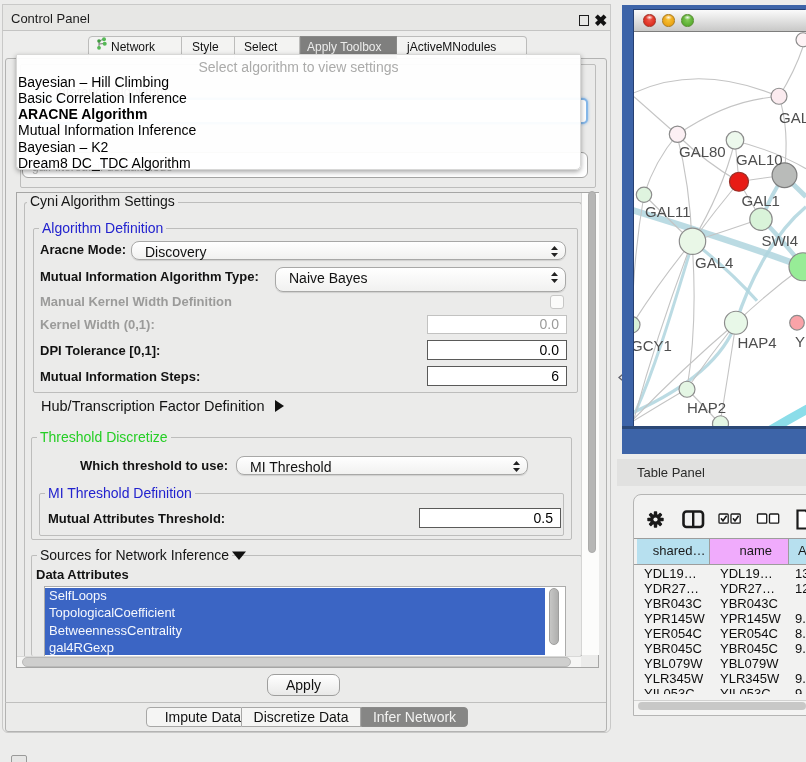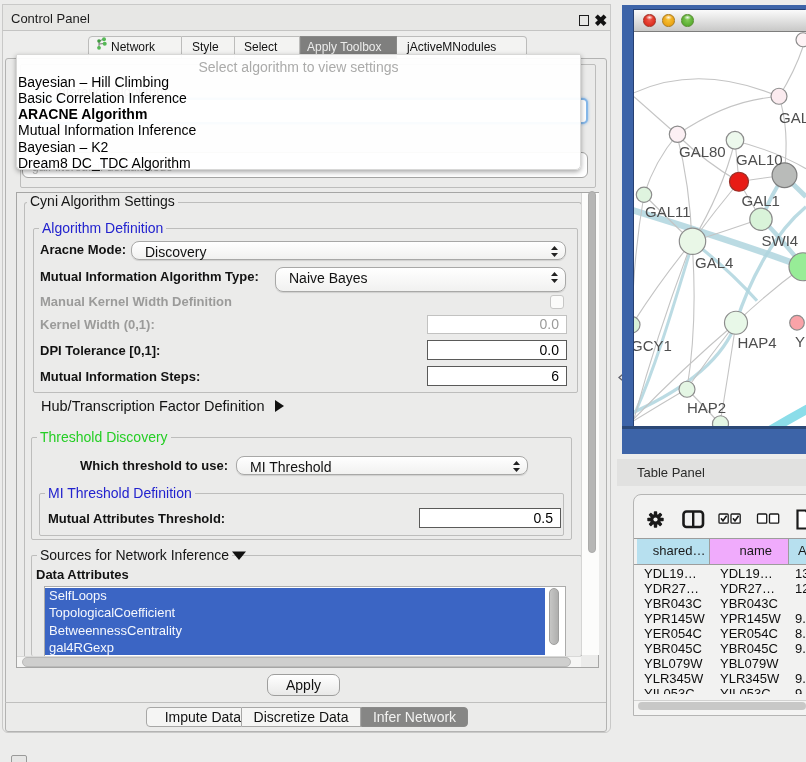--- a/index.html
+++ b/index.html
@@ -86,21 +86,21 @@
 
 <div class="lbl b" style="left:40px;top:369px">Mutual Information Steps:</div>
 <div class="field" style="left:427px;top:366px;width:140px;height:20px;border:1px solid #5A5A59;color:#000">6</div>
 
 <div class="lbl" style="left:41px;top:398px;font-size:14.5px">Hub/Transcription Factor Definition</div>
 <svg class="abs" style="left:273px;top:399px" width="12" height="14" viewBox="0 0 12 14">
     <path d="M2 1 L11 7 L2 13z" fill="#111"></path>
   </svg>
 
 <div class="gb" style="left:31px;top:437px;width:539px;height:101px"></div>
-<div class="gbt" style="left:37px;top:430px;color:#25CE25">Threshold Discovery</div>
+<div class="gbt" style="left:37px;top:430px;color:#25CE25">Threshold Discretize</div>
 <div class="lbl b" style="left:80px;top:458px">Which threshold to use:</div>
 <div class="combo" style="left:236px;top:456px;width:292px;height:19px">
     <span>MI Threshold</span>
     <svg width="9" height="13" viewBox="0 0 9 13">
       <path d="M4.5 1 L8 5 H1z" fill="#222"></path>
       <path d="M4.5 12 L8 8 H1z" fill="#222"></path>
     </svg>
   </div>
 <div class="gb" style="left:39px;top:493px;width:523px;height:41px"></div>
 <div class="gbt" style="left:45px;top:486px;color:#2222CE">MI Threshold Definition</div>

